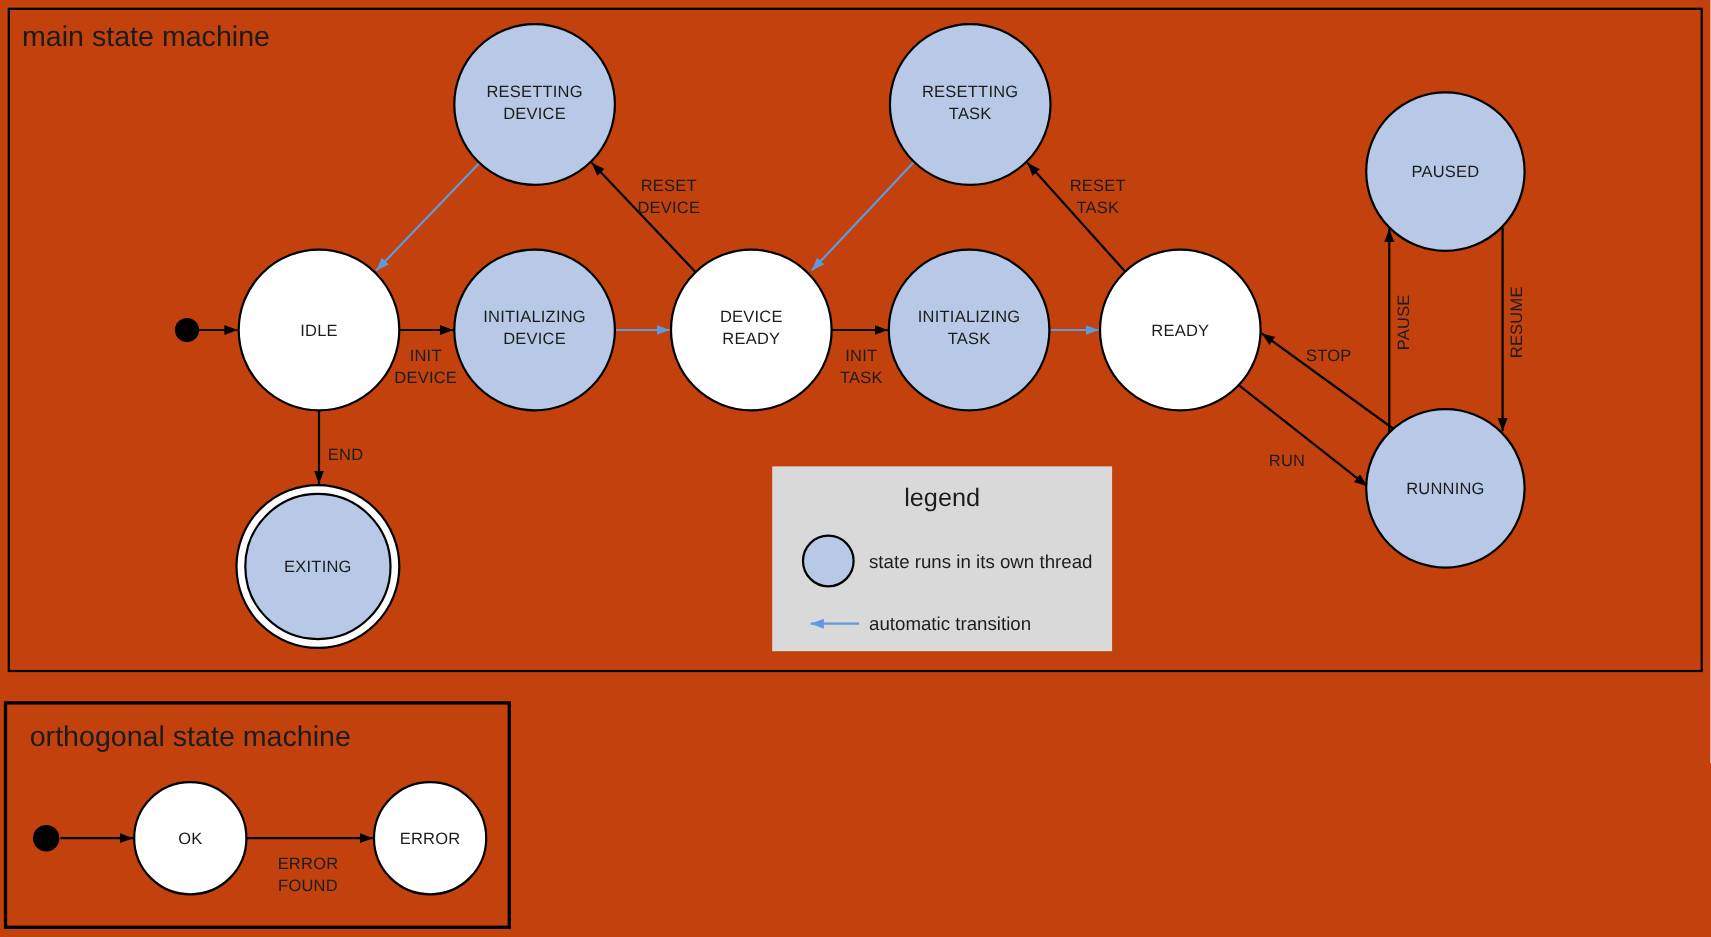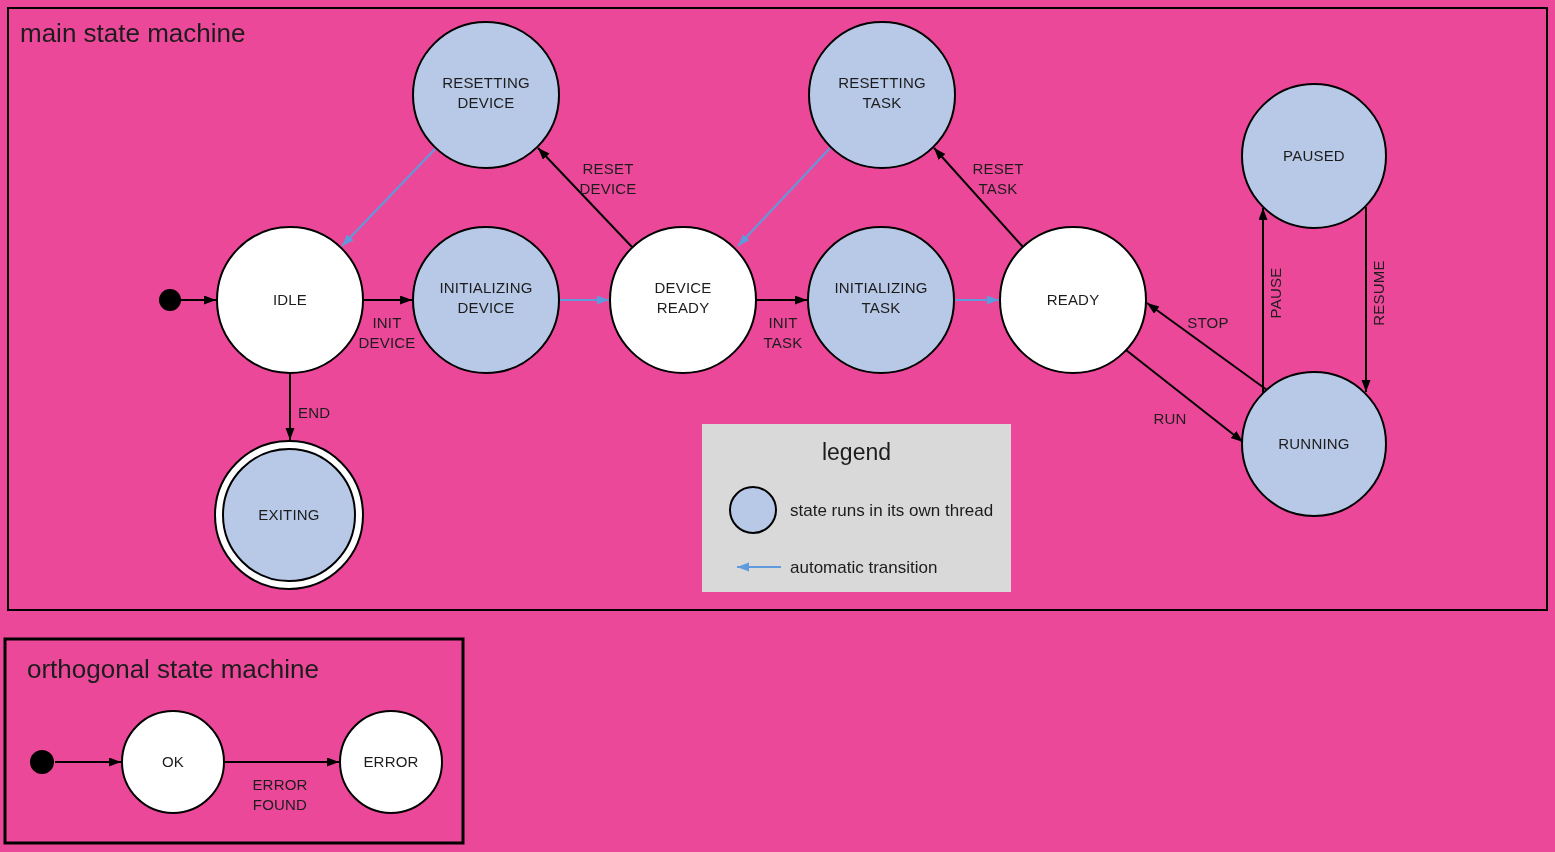--- a/index.html
+++ b/index.html
@@ -1,20 +1,20 @@
 <!DOCTYPE html>
 <html><head>
 <meta charset="utf-8">
 <style>
   html, body { margin: 0; padding: 0; background: #ffffff; }
   .canvas {
     position: relative;
     width: 1555px;
     height: 852px;
-    background: #ec4899;
+    background: #c2410c;
     font-family: "Liberation Sans", sans-serif;
   }
   svg text {
     font-family: "Liberation Sans", sans-serif;
     fill: #1c1c1c;
     font-weight: 500;
   }
   .frame-title { font-size: 26px; }
   .state-label, .edge-label { font-size: 15px; letter-spacing: 0.2px; }
   .legend-title { font-size: 23px; }

